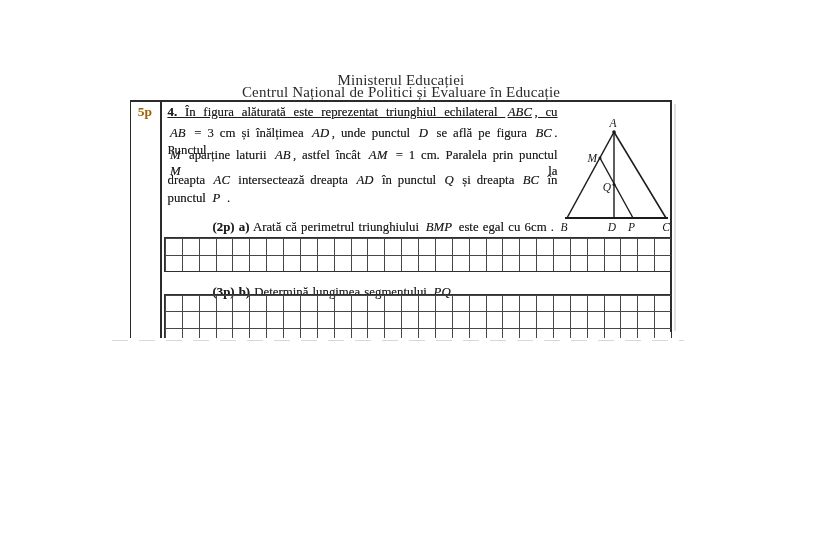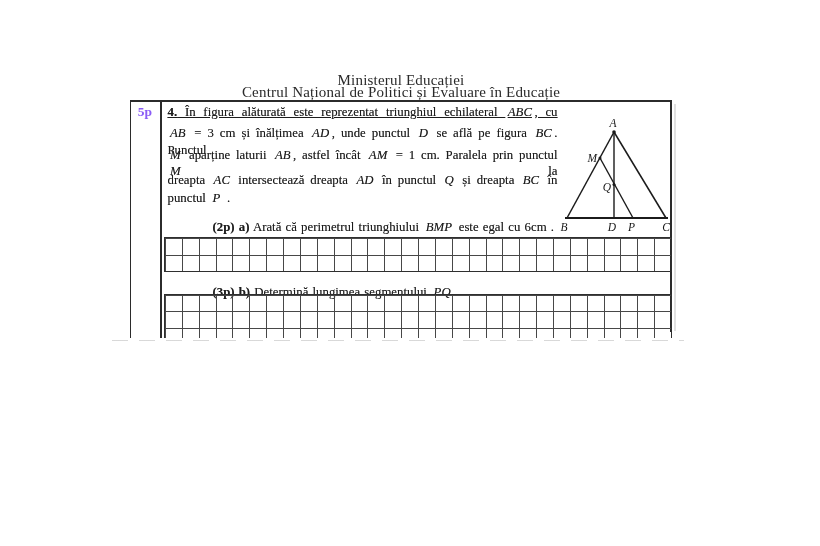--- a/index.html
+++ b/index.html
@@ -20,21 +20,21 @@
   .rule{background:#2b2b2b;}
   .rule.top{left:130px;top:100px;width:542px;height:2px;}
   .rule.left{left:129.5px;top:100px;width:1.7px;height:237.5px;}
   .rule.sep{left:160px;top:100px;width:1.5px;height:237.5px;}
   .rule.right{left:670.3px;top:100px;width:1.7px;height:232px;}
   .edge-shadow{left:673.5px;top:104px;width:2.2px;height:227px;background:#d9d9d9;opacity:.8;}
   .cut-edge{left:112px;top:340px;width:572px;height:1.3px;opacity:.45;
     background:repeating-linear-gradient(to right,#a9a9a9 0 16px,transparent 16px 27px);}
   .points{
     left:132px;top:103.5px;width:26px;text-align:center;
-    font-weight:bold;font-size:13.5px;color:#8b5cf6;
+    font-weight:bold;font-size:13.5px;color:#a16207;
   }
   .stmt{
     left:167.5px;width:390px;height:17px;line-height:16.5px;
     font-size:12.8px;color:#1c1c1c;
     text-align:justify;text-align-last:justify;word-spacing:1px;
     text-shadow:0 0 .4px rgba(20,20,20,.5);
   }
   .stmt.last{text-align-last:left;}
   .stmt.s0{top:103.5px;text-decoration:underline;}
   .stmt.s1{top:125px;}

